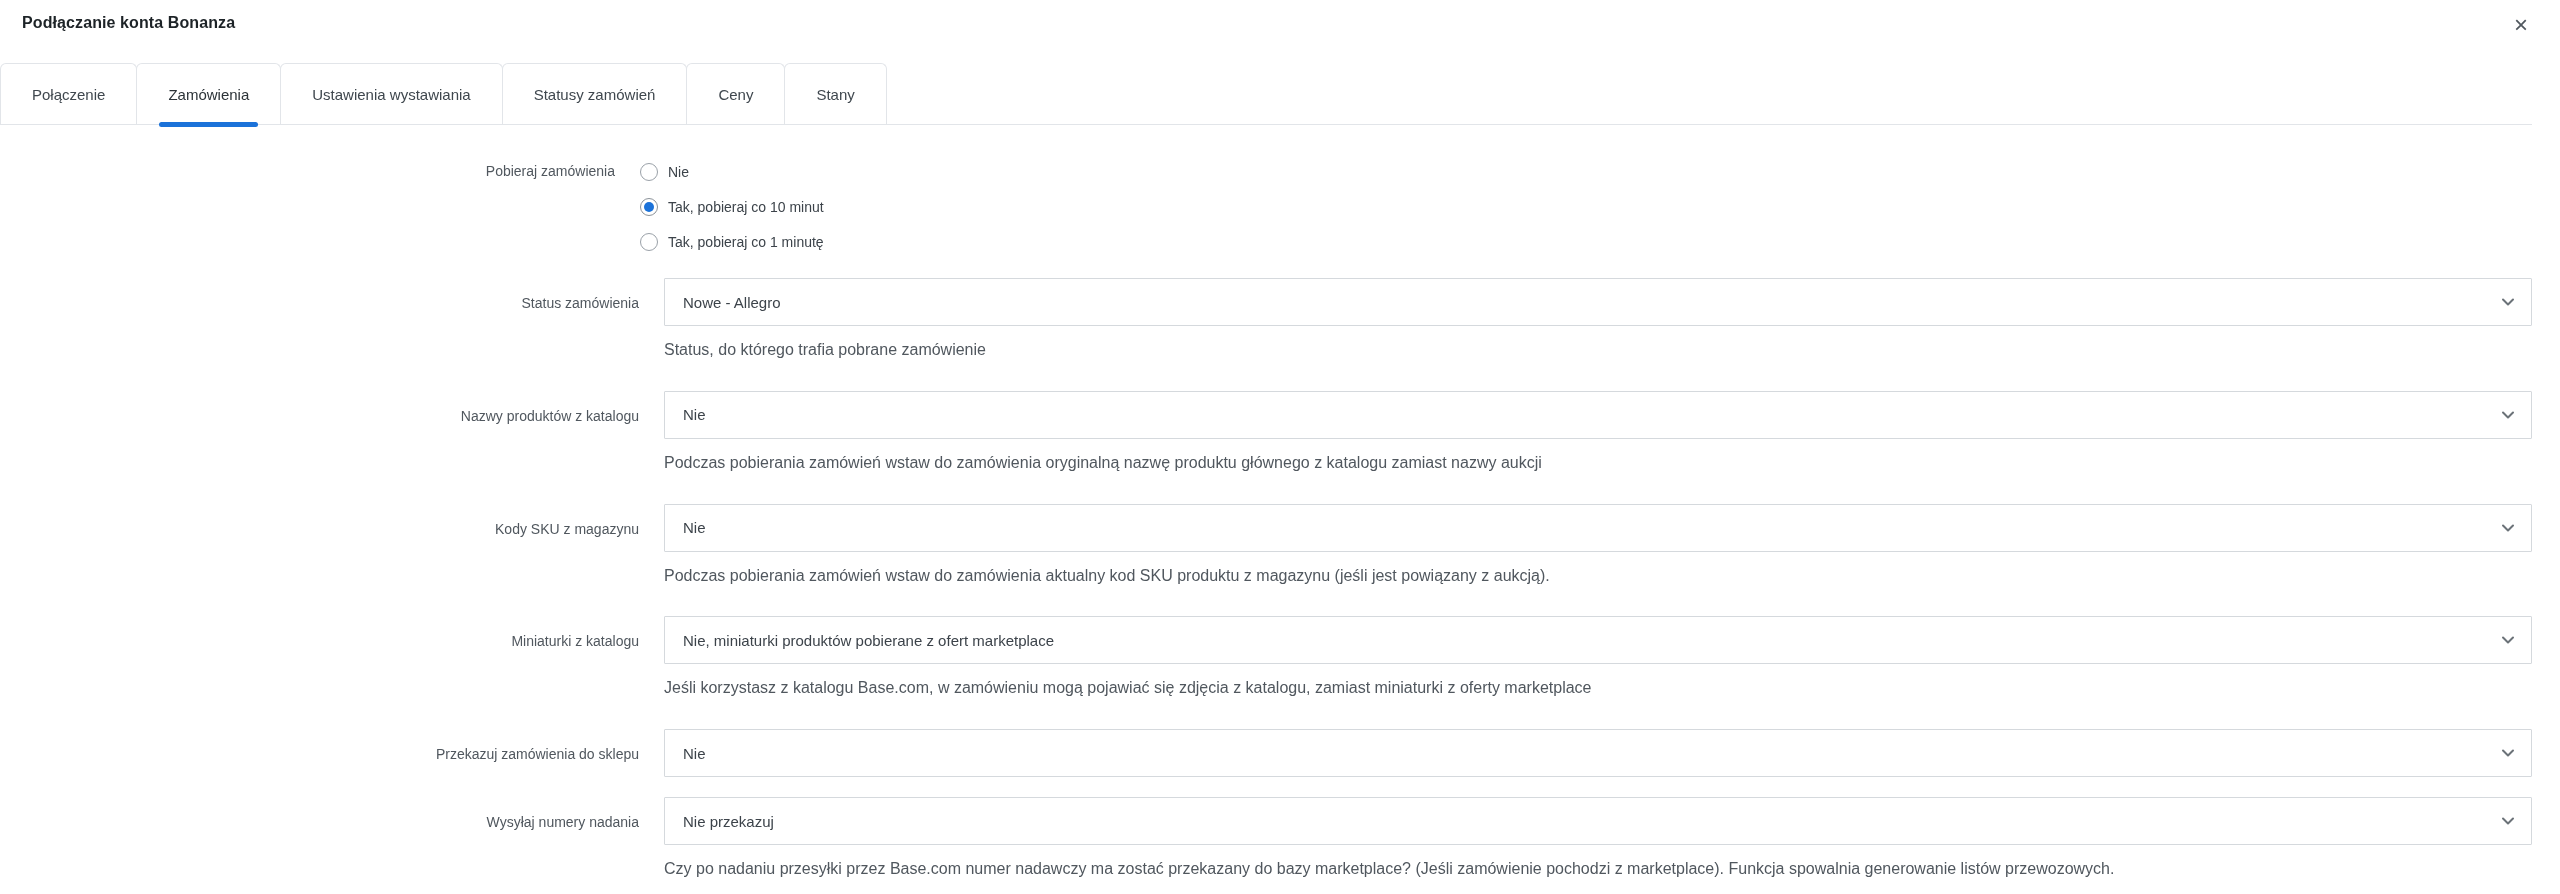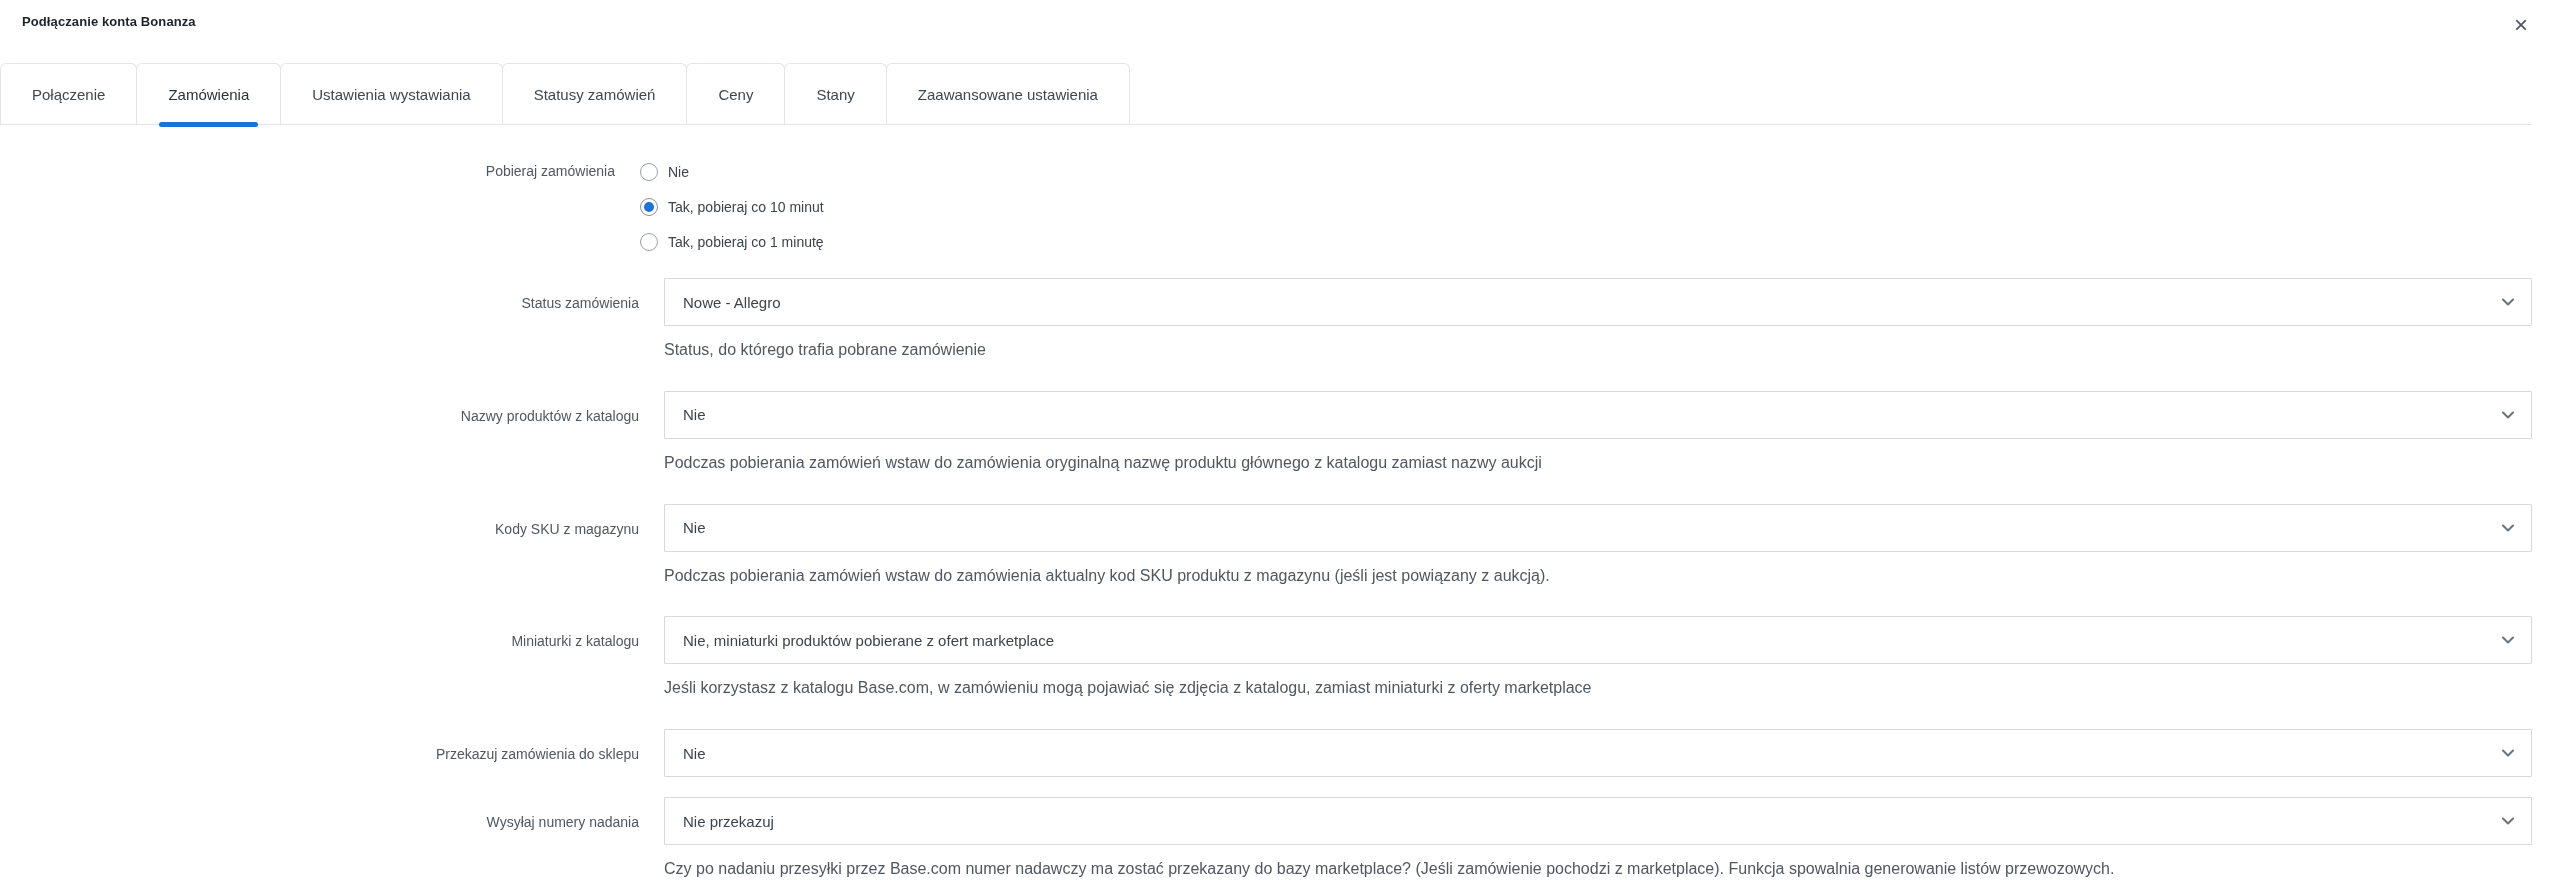--- a/index.html
+++ b/index.html
@@ -11,21 +11,21 @@
     position: relative;
   }
 
   
   .dialog-header {
     position: relative;
     padding: 14px 28px 0 22px;
     height: 48px;
   }
   .dialog-title {
-    font-size: 13px;
+    font-size: 16px;
     font-weight: 700;
     color: #1d2327;
     letter-spacing: .1px;
   }
   .close-btn {
     position: absolute;
     top: 10px; right: 24px;
     width: 30px; height: 30px;
     display: flex; align-items: center; justify-content: center;
     font-size: 24px; line-height: 1;
@@ -148,21 +148,20 @@
   <div class="close-btn">×</div>
 </div>
 
 <div class="tabbar">
   <div class="tab">Połączenie</div>
   <div class="tab active">Zamówienia</div>
   <div class="tab">Ustawienia wystawiania</div>
   <div class="tab">Statusy zamówień</div>
   <div class="tab">Ceny</div>
   <div class="tab">Stany</div>
-  <div class="tab">Zaawansowane ustawienia</div>
 </div>
 
 <div class="form-area">
 
   <div class="form-row row-radios">
     <div class="label-col">Pobieraj zamówienia</div>
     <div class="control-col">
       <label class="radio-option">
         <span class="radio"></span>
         <span class="radio-label">Nie</span>

